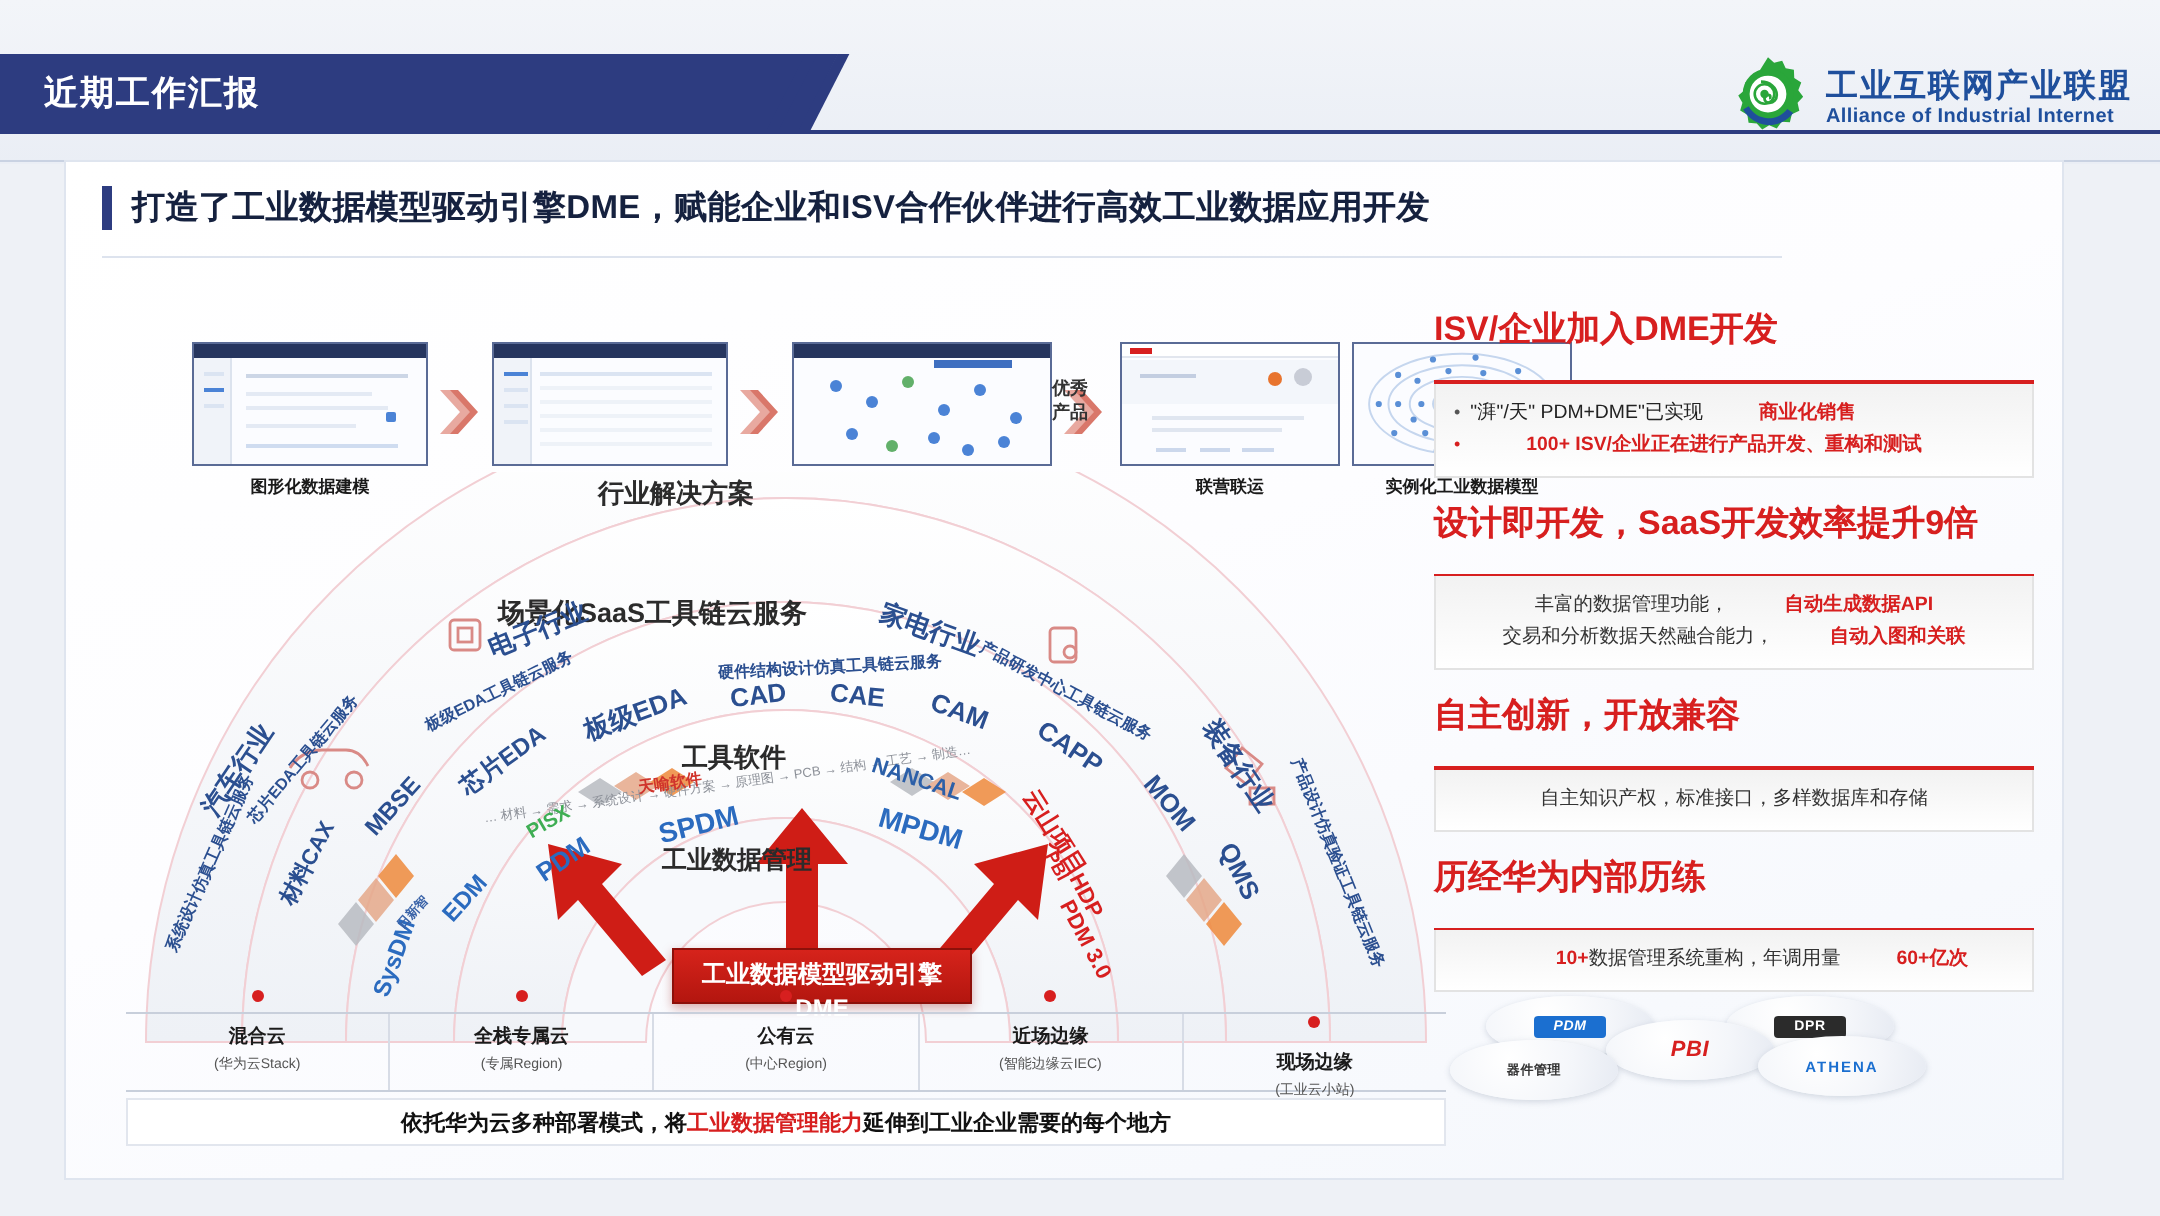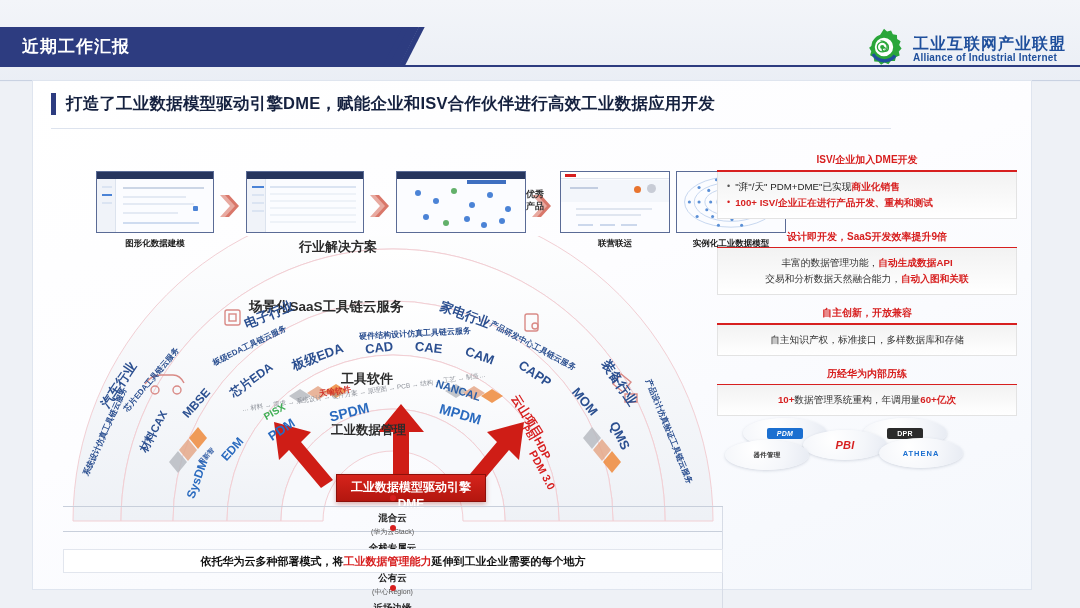--- a/index.html
+++ b/index.html
@@ -68,32 +68,32 @@
   }
   .mini-topbar { position:absolute; left:0; top:0; width:100%; height:7px; background:#26355e;}
   .mini-side { position:absolute; left:0; top:7px; width:16%; bottom:0; background:#f0f3f9; border-right:1px solid #dce3ee;}
   .mini-line { position:absolute; height:2px; background:#ccd6e6; }
   .mini-dot { position:absolute; border-radius:50%; background:#4b83d6; }
   .arrow-sep { position:absolute; top: 22px; width: 22px; height: 26px; }
 
   
   .panels { position:absolute; right: 14px; top: 72px; width: 300px; }
   .panel { margin-bottom: 11px; }
-  .panel-title { text-align:center; color:#d71f1f; font-size:10px; font-weight:bold; padding-bottom:3px;}
+  .panel-title { color:#d71f1f; font-size:17px; font-weight:bold; padding-bottom:14px;}
   .panel-rule { height:1.5px; background:#d71f1f; }
   .panel-body {
     background: linear-gradient(180deg,#f2f2f2 0%, #ffffff 100%);
     border:1px solid #e3e3e3; border-top:none; padding:7px 9px;
     font-size:9.7px; color:#333; line-height:1.65;
   }
   .panel-body.center { text-align:center; }
   .bullet-row { display:flex; gap:5px; align-items:flex-start; }
   .bullet-dot { color:#555; font-size:9px; line-height:1.7; }
   .red { color:#d71f1f; }
-  .redb { color:#d71f1f; font-weight:bold; }
+  .redb { color:#d71f1f; font-weight:bold;margin-left:28px; }
   .blk { color:#222; }
 
   .logo-bubbles { position:relative; height:52px; margin-top:2px; }
   .bub {
     position:absolute; border-radius:50%;
     background: radial-gradient(circle at 35% 30%, #ffffff 0%, #f4f6fa 55%, #e6eaf2 100%);
     box-shadow: 0 1px 3px rgba(100,115,140,.25);
     display:flex; align-items:center; justify-content:center;
   }
   .bub-label { font-size:7px; font-weight:bold; letter-spacing:.3px; }
@@ -112,24 +112,23 @@
   .dme-box {
     position:absolute; left: 283px; top: 238px; width: 150px; height: 28px;
     background: linear-gradient(180deg,#d6231b 0%, #b3160f 100%);
     border:1px solid #8d100a; color:#fff; text-align:center;
     font-size:12px; font-weight:bold; line-height:1.45; padding-top:4px;
     box-shadow: 0 2px 5px rgba(150,20,15,.35);
   }
 
   
   .deploy {
-    position:absolute; left: 30px; top: 425px; width: 660px; height: 26px;
+    position:absolute; left: 30px; top: 425px; width: 660px; height: 40px;
     border-top:1px solid #c8cfdb; border-bottom:1px solid #c8cfdb;
     display:flex;
-    flex-direction:column;
   }
   .deploy-cell {
     flex:1; text-align:center; padding-top:5px; position:relative;
     border-right:1px solid #d7dce6;
   }
   .deploy-cell:last-child { border-right:none;margin-top:13px; }
   .deploy-name { font-size:9.5px; font-weight:bold; color:#1b1b1b;}
   .deploy-sub { font-size:7px; color:#555; margin-top:2px;}
   .deploy-dot { position:absolute; top:-12px; left:50%; margin-left:-3px;
                 width:6px; height:6px; border-radius:50%; background:#d71f1f;}

